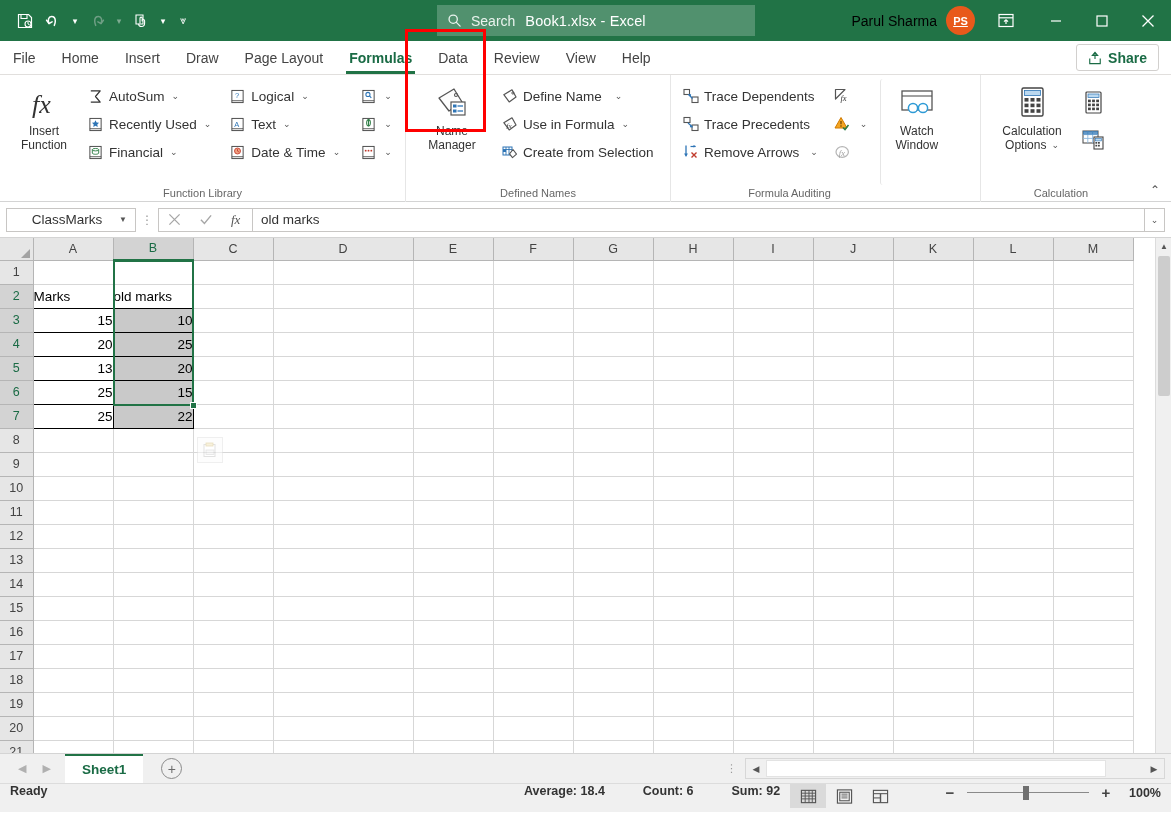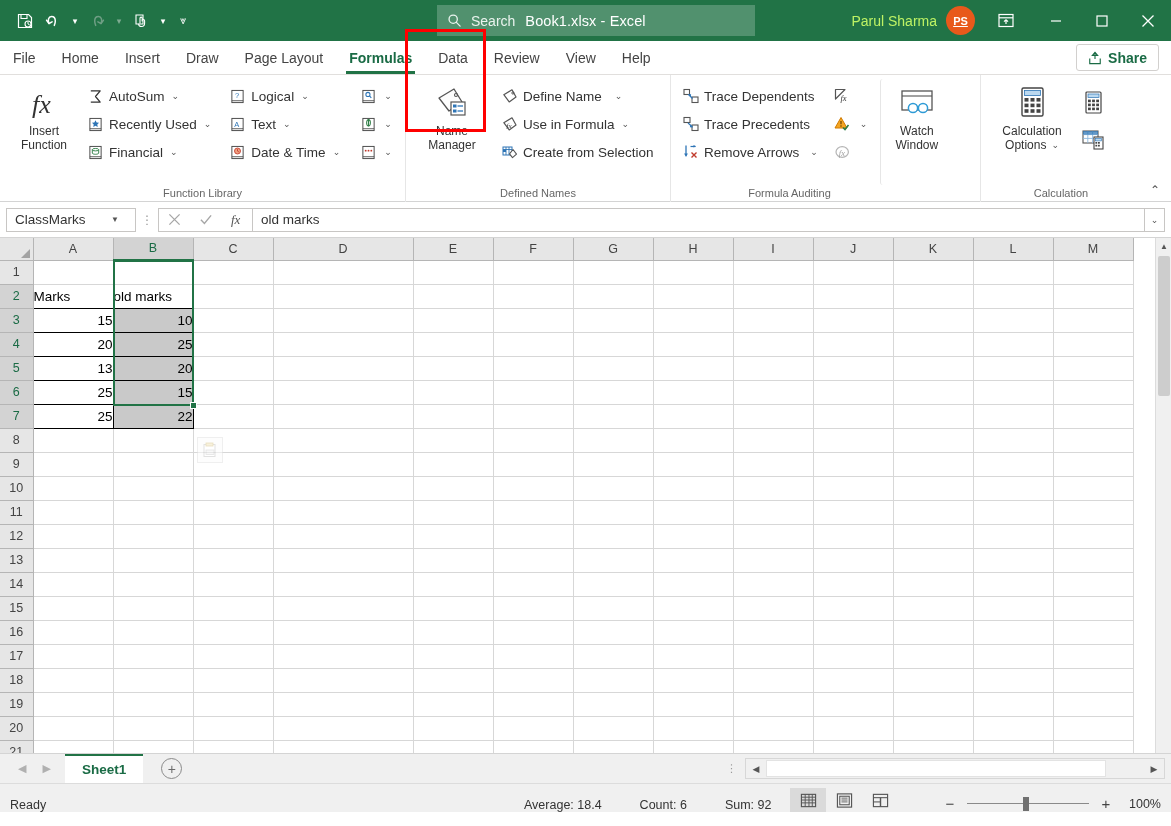--- a/index.html
+++ b/index.html
@@ -36,21 +36,21 @@
     position: absolute; left: 437px; top: 5px; width: 318px; height: 31px;
     background: rgba(255,255,255,0.22);
     display: flex; align-items: center; padding: 0 10px; gap: 9px;
     cursor: text;
   }
   .searchbox .ph { font-size: 14px; color: #eaf3ee; }
   .user-area {
     position: absolute; right: 196px; top: 0; height: 41px;
     display: flex; align-items: center; gap: 9px;
   }
-  .user-name { font-size: 14px; color: #bef264; }
+  .user-name { font-size: 14px; color: #000000; }
   .avatar {
     width: 29px; height: 29px; border-radius: 50%; background: #e8591b;
     color: #fff; font-size: 11px; display: flex; align-items: center;
     justify-content: center; font-weight: bold; cursor: pointer; text-decoration: underline;
   }
   .wincontrols {
     position: absolute; right: 0; top: 0; height: 41px; display: flex;
   }
   .wc {
     width: 46px; height: 41px; display: flex; align-items: center;
@@ -122,22 +122,22 @@
     color: #555; cursor: pointer; padding: 2px 5px;
   }
 
   
   .formulabar {
     height: 36px; background: #ffffff; display: flex; align-items: center;
     padding: 0 6px; gap: 0; border-bottom: 1px solid #d4d4d4;
   }
   .namebox {
     width: 130px; height: 24px; border: 1px solid #c8c6c4; background: #fff;
-    display: flex; align-items: center; padding: 0 16px 0 8px;
-    font-size: 13.5px; color: #333; cursor: pointer;
+    display: flex; align-items: center; padding: 0 8px 0 8px;
+    font-size: 13.5px; color: #333; cursor: pointer; text-align: center;
   }
   .namebox .nb-text { flex: 1; }
   .namebox .nb-caret { font-size: 8px; color: #555; }
   .fb-dots {
     width: 22px; text-align: center; color: #999; font-size: 12px;
     letter-spacing: 0; cursor: pointer;
   }
   .fb-actions {
     display: flex; align-items: center; height: 24px;
     border: 1px solid #c8c6c4; border-right: none; background: #fff;
@@ -256,23 +256,24 @@
     justify-content: center; font-size: 9px; color: #555; cursor: pointer;
   }
   .hs-track { flex: 1; height: 19px; position: relative; }
   .hs-thumb {
     position: absolute; left: 0; top: 1px; width: 340px; height: 17px;
     background: #fff; border: 1px solid #e3e3e3; cursor: pointer;
   }
 
   
   .statusbar {
-    height: 29px; background: #f0f0f0; display: flex; align-items: flex-end;
+    height: 29px; background: #f0f0f0; display: flex; align-items: flex-start;
     border-top: 1px solid #dcdcdc; font-size: 12.5px; color: #333;
     position: relative;
+    font-weight: bold;
   }
   .sb-ready { padding-left: 10px; }
   .sb-stats { position: absolute; left: 524px; display: flex; gap: 38px; }
   .sb-stat { cursor: pointer; }
   .sb-views {
     position: absolute; left: 790px; display: flex; gap: 0;
   }
   .vbtn {
     width: 36px; height: 24px; display: flex; align-items: center;
     justify-content: center; cursor: pointer;

